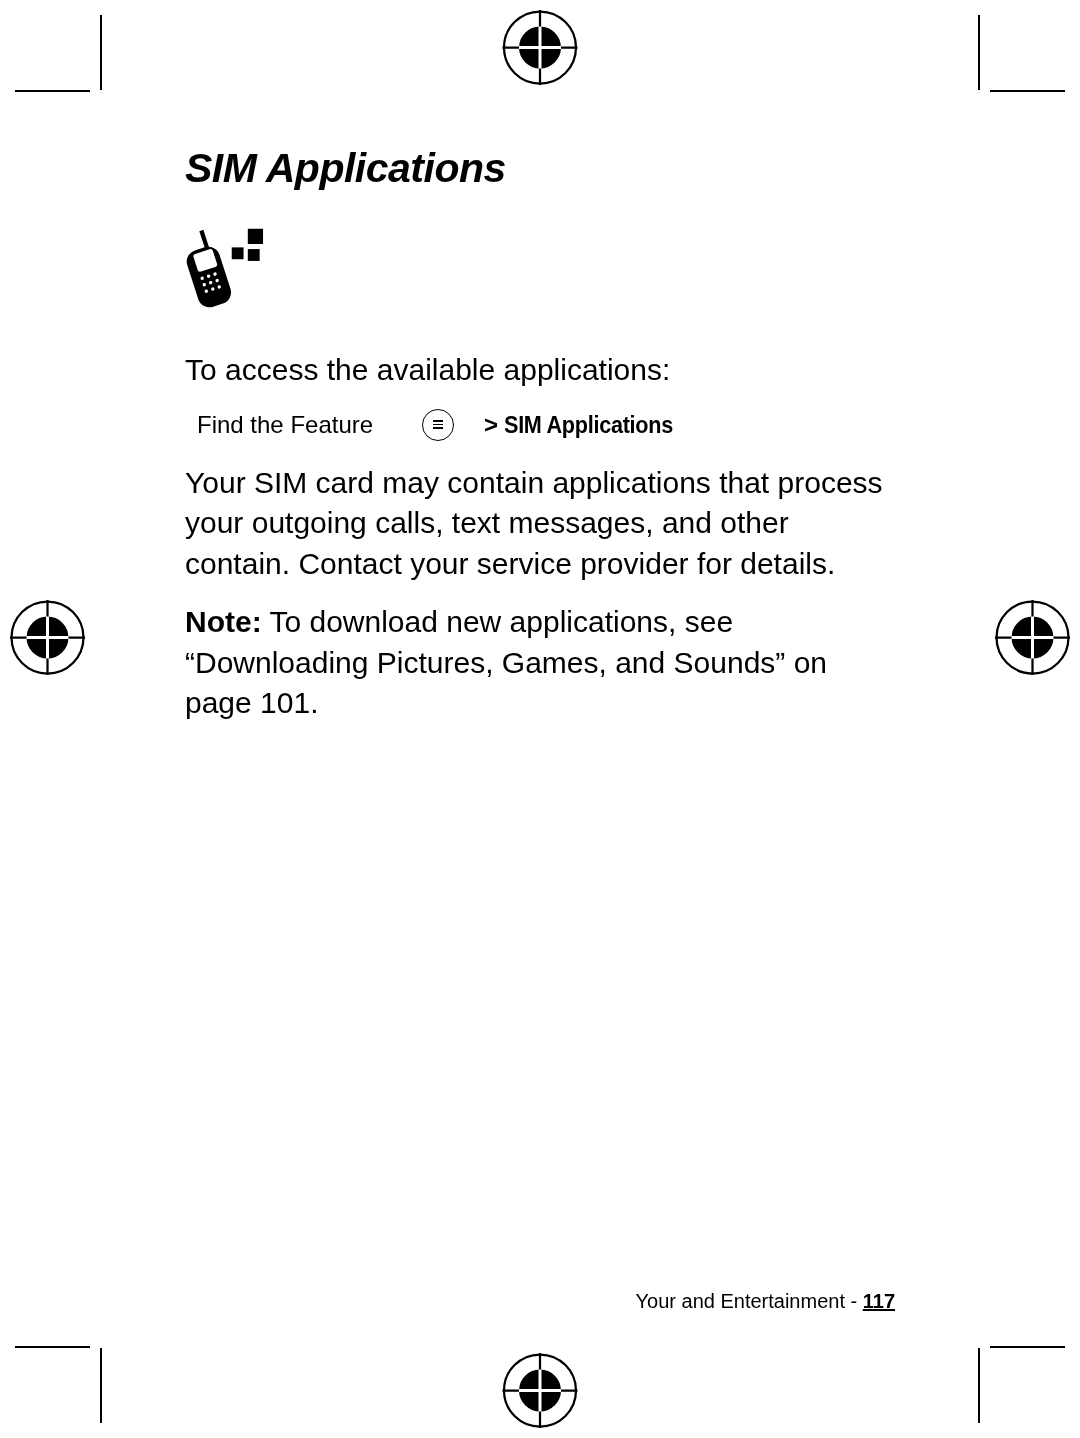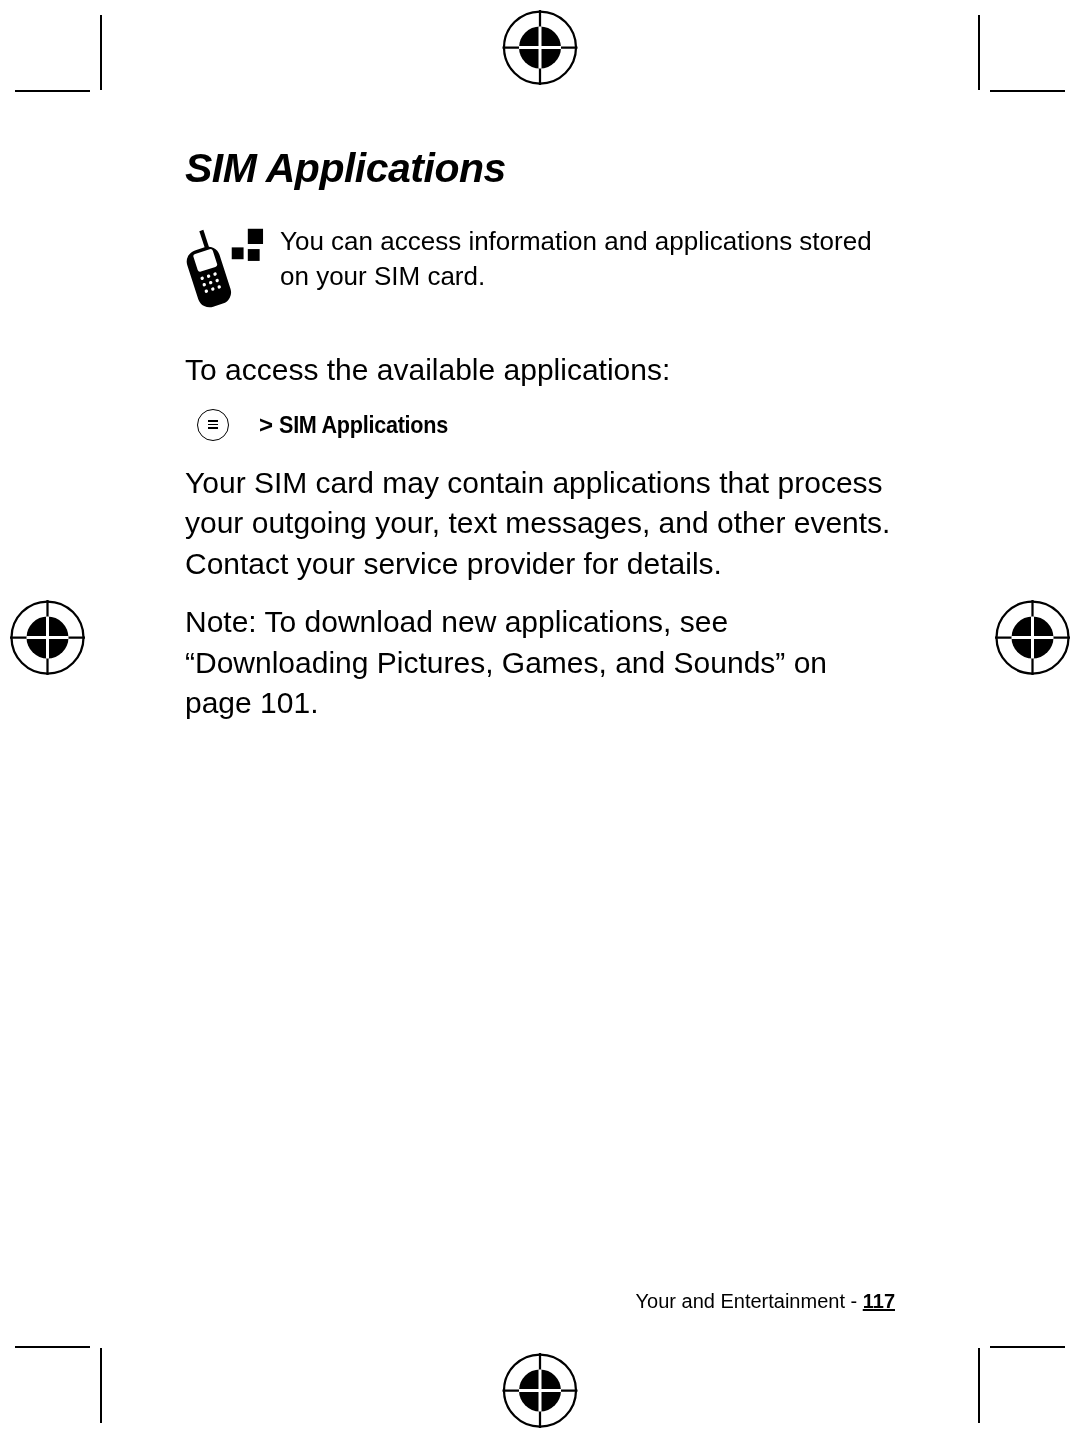--- a/index.html
+++ b/index.html
@@ -129,21 +129,21 @@
     font-family: Arial, Helvetica, sans-serif;
     letter-spacing: -0.3px;
   }
   .condensed {
     font-family: "Arial Narrow", Arial, Helvetica, sans-serif;
     transform: scaleX(0.9);
     transform-origin: left center;
   }
 
   .note-label {
-    font-weight: 400;
+    font-weight: 700;
   }
 
   .footer {
     position: absolute;
     bottom: 0;
     right: 0;
     font-size: 20px;
   }
   .footer .page-num { font-weight: 700; text-decoration: underline; }
 
@@ -232,38 +232,38 @@
             <circle cx="36" cy="80" r="2"></circle>
         </g>
 
         <rect x="34" y="10" width="5" height="22" fill="#000" transform="rotate(-18 28 65)"></rect>
 
         <rect x="55" y="30" width="14" height="14" fill="#000"></rect>
         <rect x="74" y="8" width="18" height="18" fill="#000"></rect>
         <rect x="74" y="32" width="14" height="14" fill="#000"></rect>
       </svg>
     </div>
-    <div class="intro-text">You can access information and applications stored on your SIM card.</div>
   </div>
 
   <div class="body-text">To access the available applications:</div>
 
   <div class="feature-row">
+    <span class="find-label">Find the Feature</span>
     <span class="menu-key">
       <span class="menu-key-glyph">
           <span></span>
           <span></span>
           <span></span>
         </span>
     </span>
     <span class="path-arrow">&gt;</span>
     <span class="path-label condensed">SIM Applications</span>
   </div>
 
-  <div class="body-text">Your SIM card may contain applications that process your outgoing your, text messages, and other events. Contact your service provider for details.</div>
+  <div class="body-text">Your SIM card may contain applications that process your outgoing calls, text messages, and other contain. Contact your service provider for details.</div>
 
   <div class="body-text">
     <span class="note-label">Note:</span><span> To download new applications, see “Downloading Pictures, Games, and Sounds” on page 101.</span>
   </div>
 
   <div class="footer">
     <span>Your and Entertainment - </span><span class="page-num">117</span>
   </div>
 
 </div>

